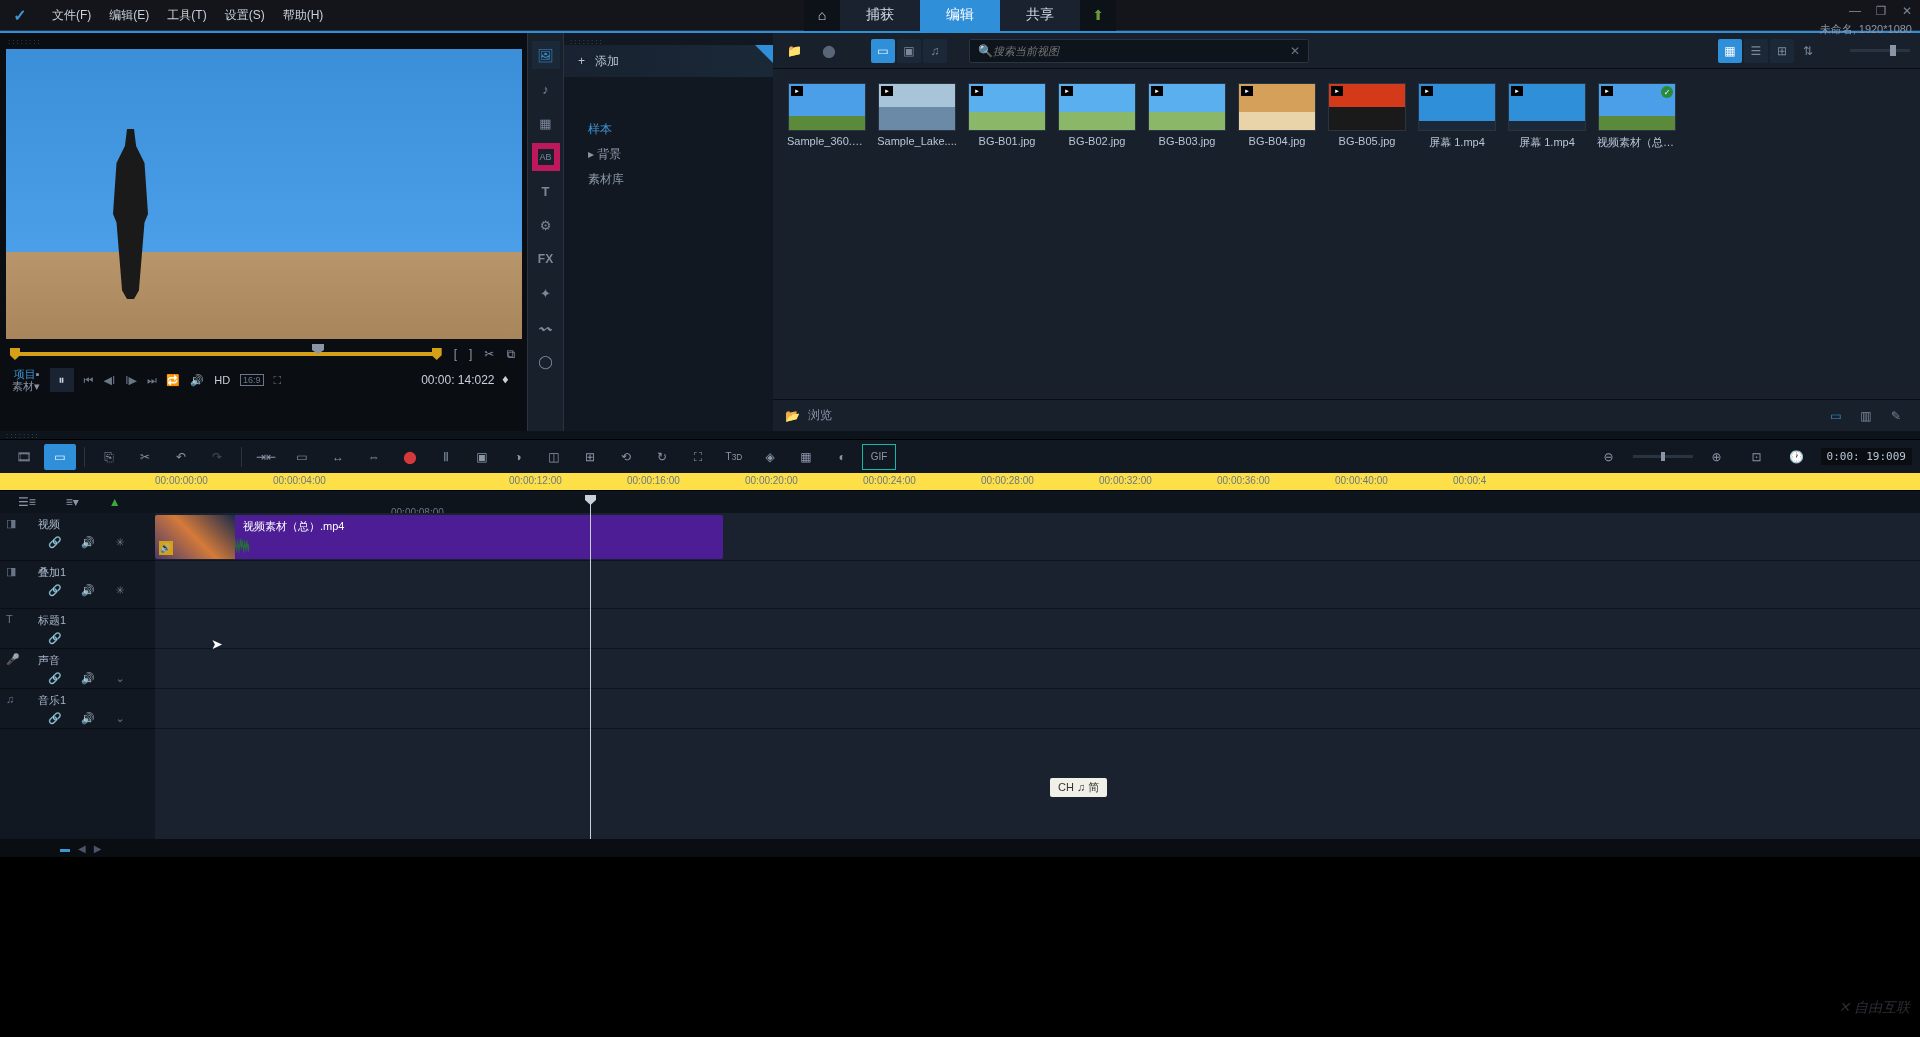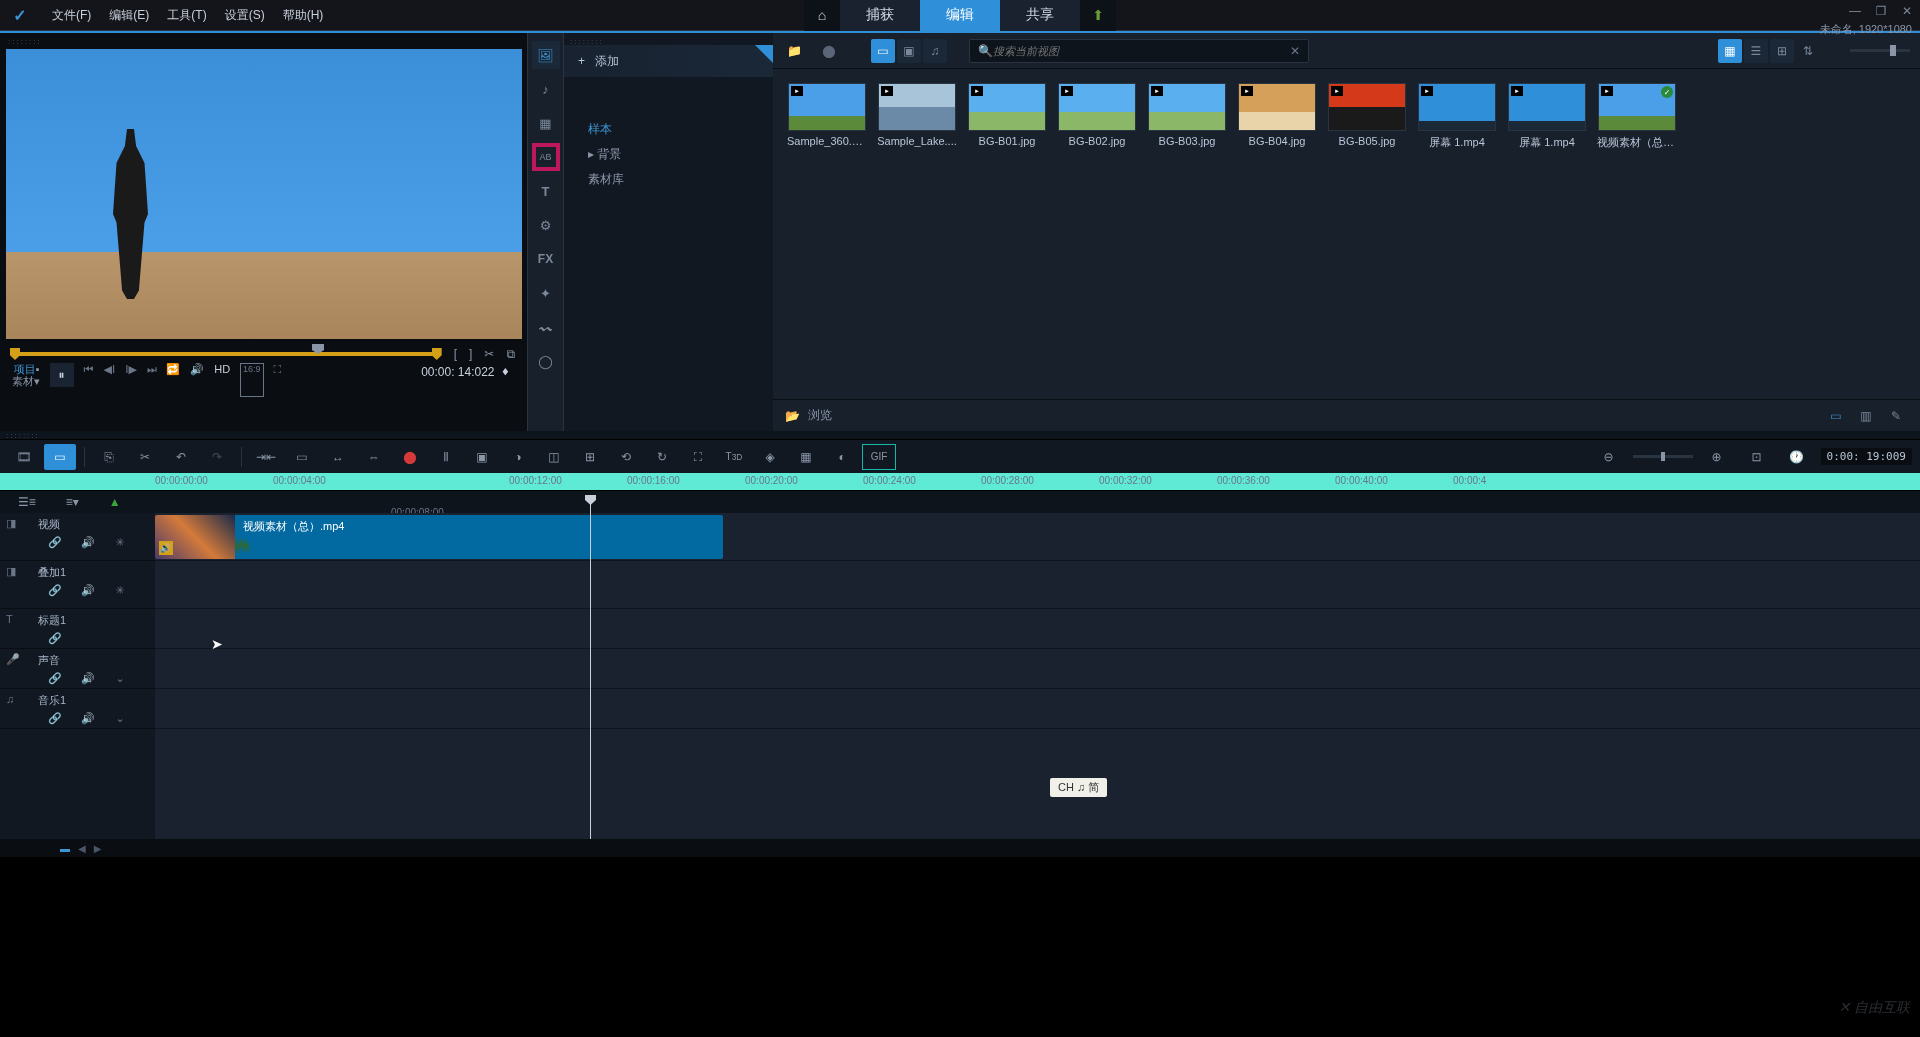--- a/index.html
+++ b/index.html
@@ -31,21 +31,21 @@
 .preview-video { width: 516px; height: 290px; background: linear-gradient(to bottom, #3a8fd8 0%, #4a9fe8 70%, #b8956a 70%, #a8855a 100%); margin: 4px auto; position: relative; }
 .preview-person { position: absolute; left: 90px; top: 80px; width: 70px; height: 170px; background: #1a1a1a; clip-path: polygon(45% 0, 55% 0, 58% 10%, 70% 20%, 75% 50%, 70% 55%, 62% 95%, 55% 100%, 45% 100%, 38% 95%, 30% 55%, 25% 50%, 30% 20%, 42% 10%); }
 .preview-scrub { height: 18px; display: flex; align-items: center; padding: 0 8px; margin-top: 2px; }
 .scrub-bar { flex: 1; height: 4px; background: linear-gradient(to right, #d4a017 0%, #d4a017 100%); position: relative; }
 .scrub-bar::before, .scrub-bar::after { content: ""; position: absolute; width: 10px; height: 12px; background: #d4a017; top: -4px; clip-path: polygon(0 0, 100% 0, 100% 60%, 50% 100%, 0 60%); }
 .scrub-bar::before { left: -2px; }
 .scrub-bar::after { right: -2px; }
 .scrub-marker { position: absolute; left: 300px; top: -8px; width: 12px; height: 10px; background: #8a96a8; clip-path: polygon(0 0, 100% 0, 100% 60%, 50% 100%, 0 60%); }
 .preview-edit-btns { display: flex; gap: 12px; margin-left: 14px; color: #8a96a8; }
 .preview-edit-btn { cursor: pointer; }
-.preview-controls { height: 34px; display: flex; gap: 10px; padding: 0 8px; }
+.preview-controls { height: 34px; display: flex; align-items: center; gap: 10px; padding: 0 8px; }
 .proj-label { font-size: 11px; color: #8a96a8; text-align: right; line-height: 12px; }
 .proj-label span { color: #3d96d4; }
 .play-btn { width: 24px; height: 24px; background: #1a2332; display: flex; align-items: center; justify-content: center; cursor: pointer; color: #c8d0dc; }
 .transport-btn { color: #6a7688; cursor: pointer; font-size: 11px; }
 .transport-btn.active { color: #c8d0dc; }
 .timecode-display { margin-left: auto; font-family: monospace; font-size: 12px; background: #0a0d12; padding: 2px 6px; color: #c8d0dc; }
 
 
 .library-sidebar { width: 36px; background: #18202c; display: flex; flex-direction: column; gap: 6px; padding-top: 8px; align-items: center; border-left: 1px solid #2a3340; }
 .lib-icon { width: 28px; height: 28px; display: flex; align-items: center; justify-content: center; color: #7a8899; cursor: pointer; font-size: 13px; }
@@ -91,21 +91,21 @@
 .timeline-toolbar { height: 34px; background: #111822; display: flex; align-items: center; padding: 0 8px; gap: 4px; border-top: 1px solid #000; }
 .tl-btn { width: 32px; height: 26px; display: flex; align-items: center; justify-content: center; color: #8a96a8; cursor: pointer; }
 .tl-btn.active { background: #2f8fd8; color: #fff; border-radius: 2px; }
 .tl-sep { width: 1px; height: 20px; background: #2a3340; margin: 0 4px; }
 .tl-zoom { margin-left: auto; display: flex; align-items: center; gap: 8px; }
 .zoom-slider { width: 60px; height: 3px; background: #2a3340; position: relative; }
 .zoom-slider::after { content: ""; position: absolute; left: 28px; top: -3px; width: 4px; height: 9px; background: #8a96a8; }
 .tl-timecode { font-family: monospace; background: #0a0d12; padding: 2px 6px; font-size: 11px; }
 
 
-.timeline-ruler { height: 18px; background: #5eead4; display: flex; position: relative; padding-left: 155px; font-size: 10px; color: #6a7688; border-bottom: 1px solid #000; }
+.timeline-ruler { height: 18px; background: #fde047; display: flex; position: relative; padding-left: 155px; font-size: 10px; color: #6a7688; border-bottom: 1px solid #000; }
 .ruler-tick { position: absolute; top: 2px; }
 
 
 .timeline-opts { height: 22px; background: #0e141c; display: flex; align-items: center; padding-left: 18px; gap: 30px; }
 .tl-opt-btn { color: #8a96a8; cursor: pointer; }
 
 
 .tracks-container { display: flex; position: relative; }
 .track-headers { width: 155px; background: #111822; }
 .track-header { border-bottom: 1px solid #0a0d12; padding: 4px 8px; display: flex; flex-direction: column; gap: 4px; }
@@ -115,21 +115,21 @@
 .track-name-row { display: flex; align-items: center; gap: 8px; margin-left: 30px; }
 .track-name { font-size: 11px; color: #a8b5c8; }
 .track-ctrl-row { display: flex; align-items: center; gap: 20px; margin-left: 40px; }
 .track-ctrl { color: #6a7688; cursor: pointer; font-size: 11px; }
 .tracks-content { flex: 1; background: #1a2230; position: relative; }
 .track-lane { border-bottom: 1px solid #0e141c; position: relative; }
 .track-lane.tall { height: 48px; }
 .track-lane.short { height: 40px; }
 .clip { position: absolute; height: 44px; top: 2px; border-radius: 2px; display: flex; align-items: center; overflow: hidden; }
 .clip-thumb { width: 80px; height: 100%; background: linear-gradient(45deg, #4a3a6a, #d47a3a, #1a2a4a); }
-.clip-body { flex: 1; height: 100%; background: #0369a1; position: relative; padding: 4px 8px; }
+.clip-body { flex: 1; height: 100%; background: #4c1d95; position: relative; padding: 4px 8px; }
 .clip-label { font-size: 11px; color: #fff; }
 .clip-wave { position: absolute; bottom: 4px; left: 0; right: 0; height: 18px; }
 .clip-audio-icon { position: absolute; left: 4px; bottom: 4px; width: 14px; height: 14px; background: #d4a017; color: #000; font-size: 9px; display: flex; align-items: center; justify-content: center; }
 .playhead { position: absolute; left: 435px; top: -18px; bottom: 0; width: 1px; background: #c8d0dc; z-index: 10; }
 .playhead::before { content: ""; position: absolute; top: 0; left: -5px; width: 11px; height: 10px; background: #c8d0dc; clip-path: polygon(0 0, 100% 0, 100% 50%, 50% 100%, 0 50%); }
 .tracks-empty { height: 110px; background: #1a2230; }
 
 
 .bottom-bar { height: 18px; background: #0a0d12; display: flex; align-items: center; padding: 0 60px; gap: 8px; }
 .bottom-btn { color: #4a5568; cursor: pointer; font-size: 10px; }
@@ -206,21 +206,21 @@
       <span class="transport-btn" style="border:1px solid #6a7688;padding:0 2px;font-size:9px">16:9</span>
       <span class="transport-btn">⛶</span>
       <div class="timecode-display"><span>00:00: 14:022</span> ♦</div>
     </div>
   </div>
 
   <div class="library-sidebar">
     <div class="lib-icon active">🖼</div>
     <div class="lib-icon">♪</div>
     <div class="lib-icon">▦</div>
-    <div class="lib-icon" style="border:4px solid #be185d;font-size:9px">AB</div>
+    <div class="lib-icon" style="border:6px solid #be185d;font-size:9px">AB</div>
     <div class="lib-icon">
         <b>T</b>
       </div>
     <div class="lib-icon">⚙</div>
     <div class="lib-icon">
         <b style="font-size:12px">FX</b>
       </div>
     <div class="lib-icon">✦</div>
     <div class="lib-icon">〰</div>
     <div class="lib-icon">◯</div>

